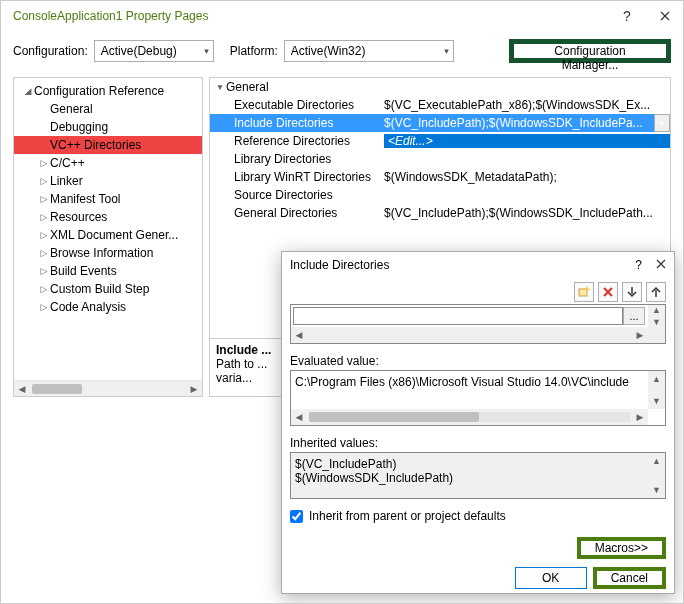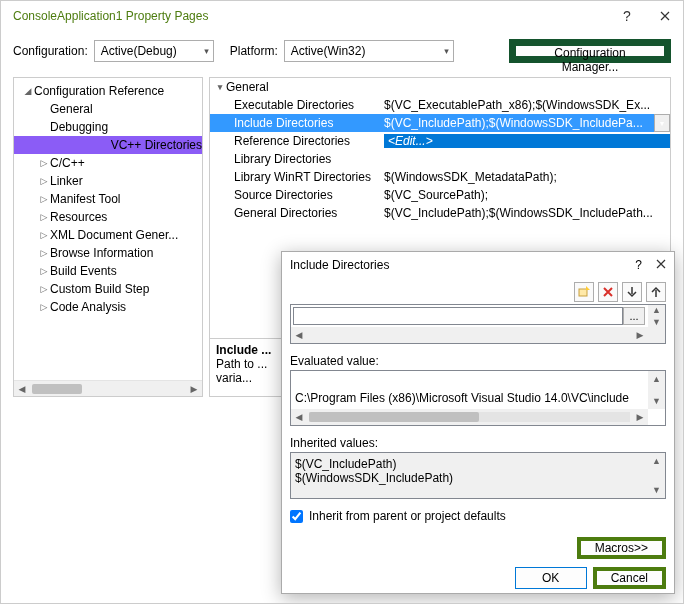--- a/index.html
+++ b/index.html
@@ -12,31 +12,31 @@
 .titlebar .help, .titlebar .close { width: 20px; text-align: center; color: #333; font-size: 14px; }
 .titlebar .close svg { width: 10px; height: 10px; }
 
 
 .cfgrow { display: flex; align-items: center; gap: 6px; padding: 8px 12px 14px; }
 .cfgrow label { color: #000; }
 .cfgrow .combo { display: flex; align-items: center; justify-content: space-between; border: 1px solid #adadad; background: #fff; height: 22px; padding: 0 4px 0 6px; }
 .cfgrow .combo .chev { font-size: 9px; color: #555; }
 .cfgrow .cfg-combo { width: 120px; }
 .cfgrow .plat-combo { width: 170px; }
-.cfgrow .mgr-btn { border: 7px solid #14532d; background: #fdfdfd; height: 24px; padding: 0 12px; width: 162px;}
+.cfgrow .mgr-btn { border: 5px solid #14532d; background: #fdfdfd; height: 24px; padding: 0 12px; width: 162px;}
 
 
 .main { display: flex; height: 320px; border-top: none; padding: 0 12px; gap: 6px; }
 .treepanel { width: 190px; border: 1px solid #ccc; position: relative; display:flex; flex-direction:column;}
 .tree { padding: 4px 0; flex:1; overflow:hidden;}
 .tree-node { display: flex; align-items: center; height: 18px; font-size: 12px; }
 .tree-node .ico { width: 12px; display: inline-flex; justify-content: center; color: #666; font-size: 9px; }
 .tree-node.lvl0 { padding-left: 8px; }
 .tree-node.lvl1 { padding-left: 24px; }
-.tree-node.selected { background: #8b5cf6; justify-content: flex-end; }
+.tree-node.selected { background: #ef4444; }
 .h-scroll { height: 16px; background: #f0f0f0; display:flex; align-items:center; justify-content:space-between; border-top:1px solid #e4e4e4;}
 .h-scroll .arr { width:16px; text-align:center; color:#666; font-size:9px;}
 .h-scroll .thumb { height:10px; background:#c0c0c0; width:50px; margin-left:2px; border-radius:2px;}
 .h-scroll .track { flex:1; display:flex; align-items:center;}
 
 .rightpanel { flex: 1; border: 1px solid #ccc; display: flex; flex-direction: column; }
 .grid-header { display: flex; align-items: center; height: 18px; padding-left: 4px; font-weight: bold; }
 .grid-header .ico { width: 12px; display:inline-flex; justify-content:center; color:#666; font-size:9px;}
 .grid { }
 .grid-row { display: flex; height: 18px; align-items: center; position: relative; }
@@ -61,21 +61,21 @@
 .dialog .listbox { margin: 0 8px; border: 1px solid #828790; height: 44px; position:relative; background:#fff;}
 .dialog .listbox .inputrow { display:flex; height:20px; margin:2px 20px 0 2px;}
 .dialog .listbox .inputrow input { flex:1; border:1px solid #828790; height:18px; padding:0 3px; font-size:12px;}
 .dialog .listbox .inputrow .browse { width:22px; height:18px; border:1px solid #adadad; background:#f0f0f0; margin-left:0; text-align:center; font-size:11px;}
 .dialog .listbox .lb-hscroll { position:absolute; left:0; right:17px; bottom:0; height:16px; display:flex; align-items:center; background:#f0f0f0;}
 .dialog .listbox .lb-hscroll .arr { width:16px; text-align:center; color:#666; font-size:9px;}
 .dialog .listbox .lb-vscroll { position:absolute; right:0; top:0; width:17px; bottom:0; display:flex; flex-direction:column; background:#f0f0f0;}
 .dialog .listbox .lb-vscroll .arr { height:16px; text-align:center; color:#666; font-size:9px; display:flex; align-items:center; justify-content:center;}
 .dialog .sect-label { margin: 10px 8px 2px; }
 .dialog .readbox { margin: 0 8px; border: 1px solid #828790; height: 60px; padding: 4px; position:relative;}
-.dialog .readbox .content { white-space:nowrap;margin-top:16px; }
+.dialog .readbox .content { white-space:nowrap; }
 .dialog .readbox .rb-hscroll { position:absolute; left:0; right:17px; bottom:0; height:16px; display:flex; align-items:center; background:#f0f0f0;}
 .dialog .readbox .rb-hscroll .arr { width:16px; text-align:center; color:#666; font-size:9px;}
 .dialog .readbox .rb-hscroll .track { flex:1; height:10px; background:#e4e4e4; margin:0 2px; position:relative;}
 .dialog .readbox .rb-hscroll .thumb { height:10px; background:#c0c0c0; width:170px; border-radius:2px;}
 .dialog .readbox .rb-vscroll { position:absolute; right:0; top:0; width:17px; bottom:16px; display:flex; flex-direction:column; background:#f0f0f0;}
 .dialog .readbox .rb-vscroll .arr{height:16px; text-align:center; color:#666; font-size:9px; display:flex; align-items:center; justify-content:center;}
 .dialog .readbox2 { margin: 0 8px; border: 1px solid #828790; background:#f0f0f0; height: 50px; padding: 4px; position:relative;}
 .dialog .readbox2 .rb-vscroll { position:absolute; right:0; top:0; width:17px; bottom:0; display:flex; flex-direction:column; background:#f0f0f0;}
 .dialog .readbox2 .rb-vscroll .arr{height:16px; text-align:center; color:#666; font-size:9px; display:flex; align-items:center; justify-content:center;}
 .dialog .inherit { margin: 10px 8px; display:flex; align-items:center; }
@@ -204,21 +204,20 @@
         <div class="grid-row">
           <div class="prop">Library Directories</div>
           <div class="val"></div>
         </div>
         <div class="grid-row">
           <div class="prop">Library WinRT Directories</div>
           <div class="val">$(WindowsSDK_MetadataPath);</div>
         </div>
         <div class="grid-row">
           <div class="prop">Source Directories</div>
-          <div class="val">$(VC_SourcePath);</div>
         </div>
         <div class="grid-row">
           <div class="prop">General Directories</div>
           <div class="val">$(VC_IncludePath);$(WindowsSDK_IncludePath...</div>
         </div>
       </div>
 
     <div class="desc-panel">
       <div class="t">Include ...</div>
       <div class="d">Path to ...</div>

